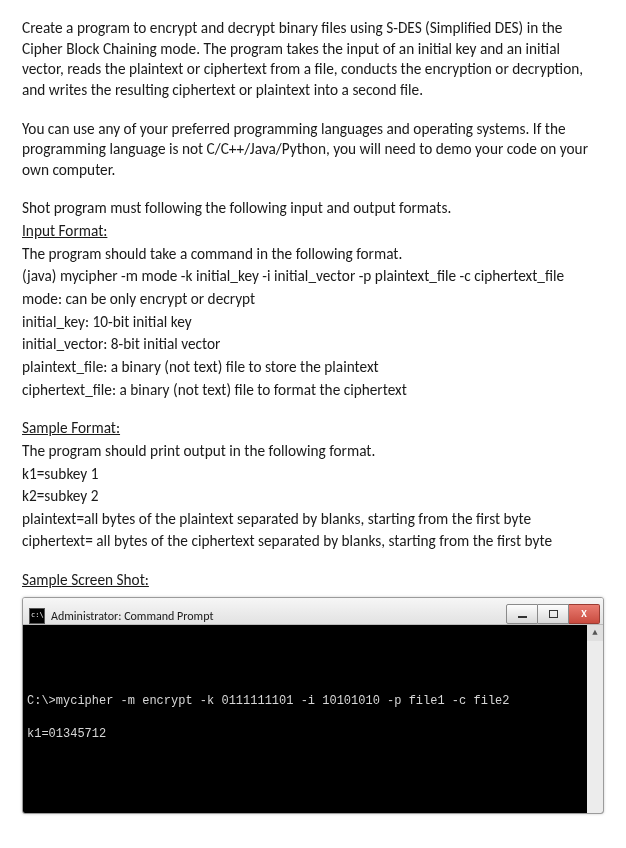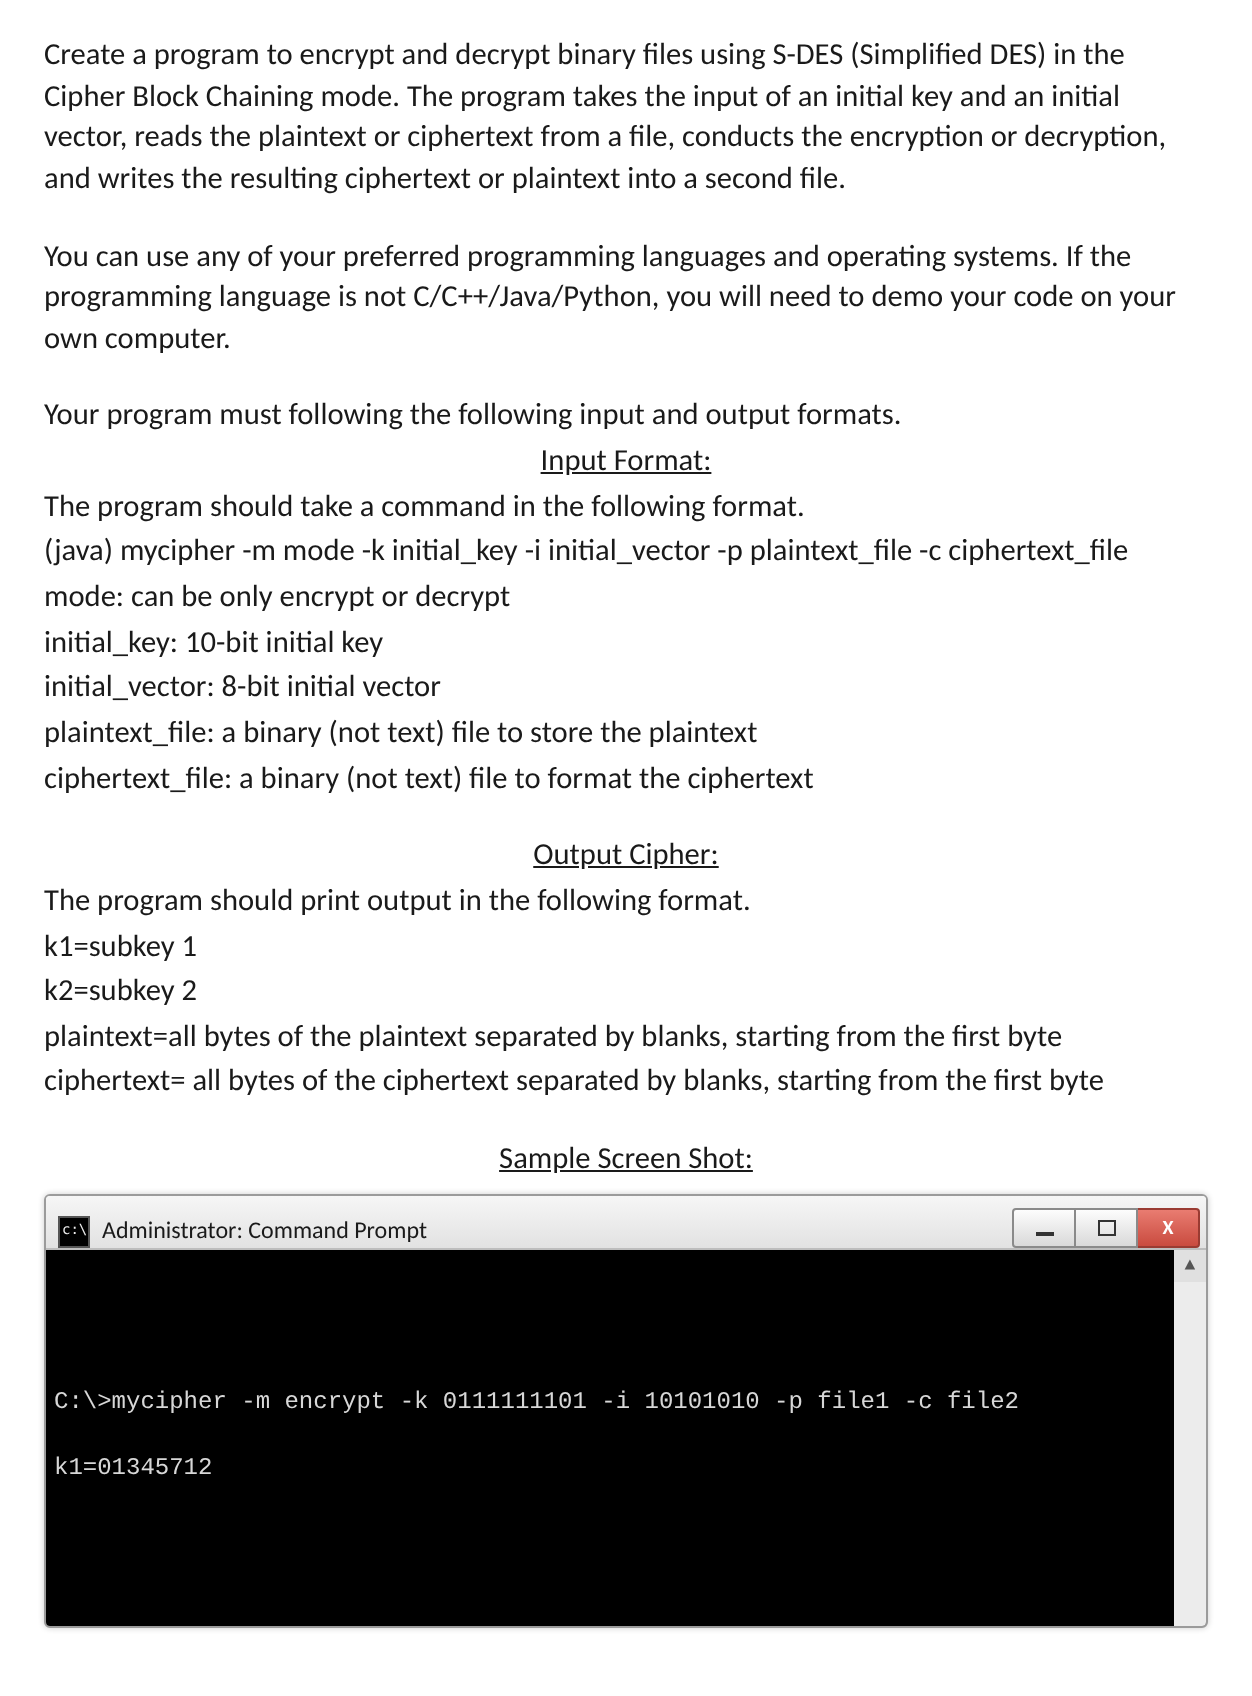--- a/index.html
+++ b/index.html
@@ -7,21 +7,21 @@
     padding: 18px 22px;
     width: 626px;
     box-sizing: border-box;
     font-family: Calibri, "Segoe UI", Arial, sans-serif;
     font-size: 15.3px;
     color: #1a1a1a;
     line-height: 1.35;
     background: #fff;
   }
   .para { margin-bottom: 18px; }
-  .u { text-decoration: underline; text-align: center; }
+  .u { text-decoration: underline; }
   .block { margin-bottom: 2px; }
 
   
   .win {
     margin-top: 6px;
     margin-bottom: 28px;
     border: 1px solid #9b9b9b;
     border-radius: 3px;
     overflow: hidden;
     box-shadow: 0 0 3px rgba(0,0,0,.2);
@@ -98,31 +98,31 @@
     font-size: 9px; color:#555;
   }
 </style>
 </head>
 <body>
 
 <div class="para">Create a program to encrypt and decrypt binary files using S-DES (Simplified DES) in the Cipher Block Chaining mode. The program takes the input of an initial key and an initial vector, reads the plaintext or ciphertext from a file, conducts the encryption or decryption, and writes the resulting ciphertext or plaintext into a second file.</div>
 
 <div class="para">You can use any of your preferred programming languages and operating systems. If the programming language is not C/C++/Java/Python, you will need to demo your code on your own computer.</div>
 
-<div class="block">Your program must following the following input and output formats.</div>
+<div class="block">Shot program must following the following input and output formats.</div>
 <div class="block u">Input Format:</div>
 <div class="block">The program should take a command in the following format.</div>
 <div class="block">(java) mycipher -m mode -k initial_key -i initial_vector -p plaintext_file -c ciphertext_file</div>
 <div class="block">mode: can be only encrypt or decrypt</div>
 <div class="block">initial_key: 10-bit initial key</div>
 <div class="block">initial_vector: 8-bit initial vector</div>
 <div class="block">plaintext_file: a binary (not text) file to store the plaintext</div>
 <div class="para">ciphertext_file: a binary (not text) file to format the ciphertext</div>
 
-<div class="block u">Output Cipher:</div>
+<div class="block u">Sample Format:</div>
 <div class="block">The program should print output in the following format.</div>
 <div class="block">k1=subkey 1</div>
 <div class="block">k2=subkey 2</div>
 <div class="block">plaintext=all bytes of the plaintext separated by blanks, starting from the first byte</div>
 <div class="para">ciphertext= all bytes of the ciphertext separated by blanks, starting from the first byte</div>
 
 <div class="block u">Sample Screen Shot:</div>
 
 <div class="win">
   <div class="titlebar">

